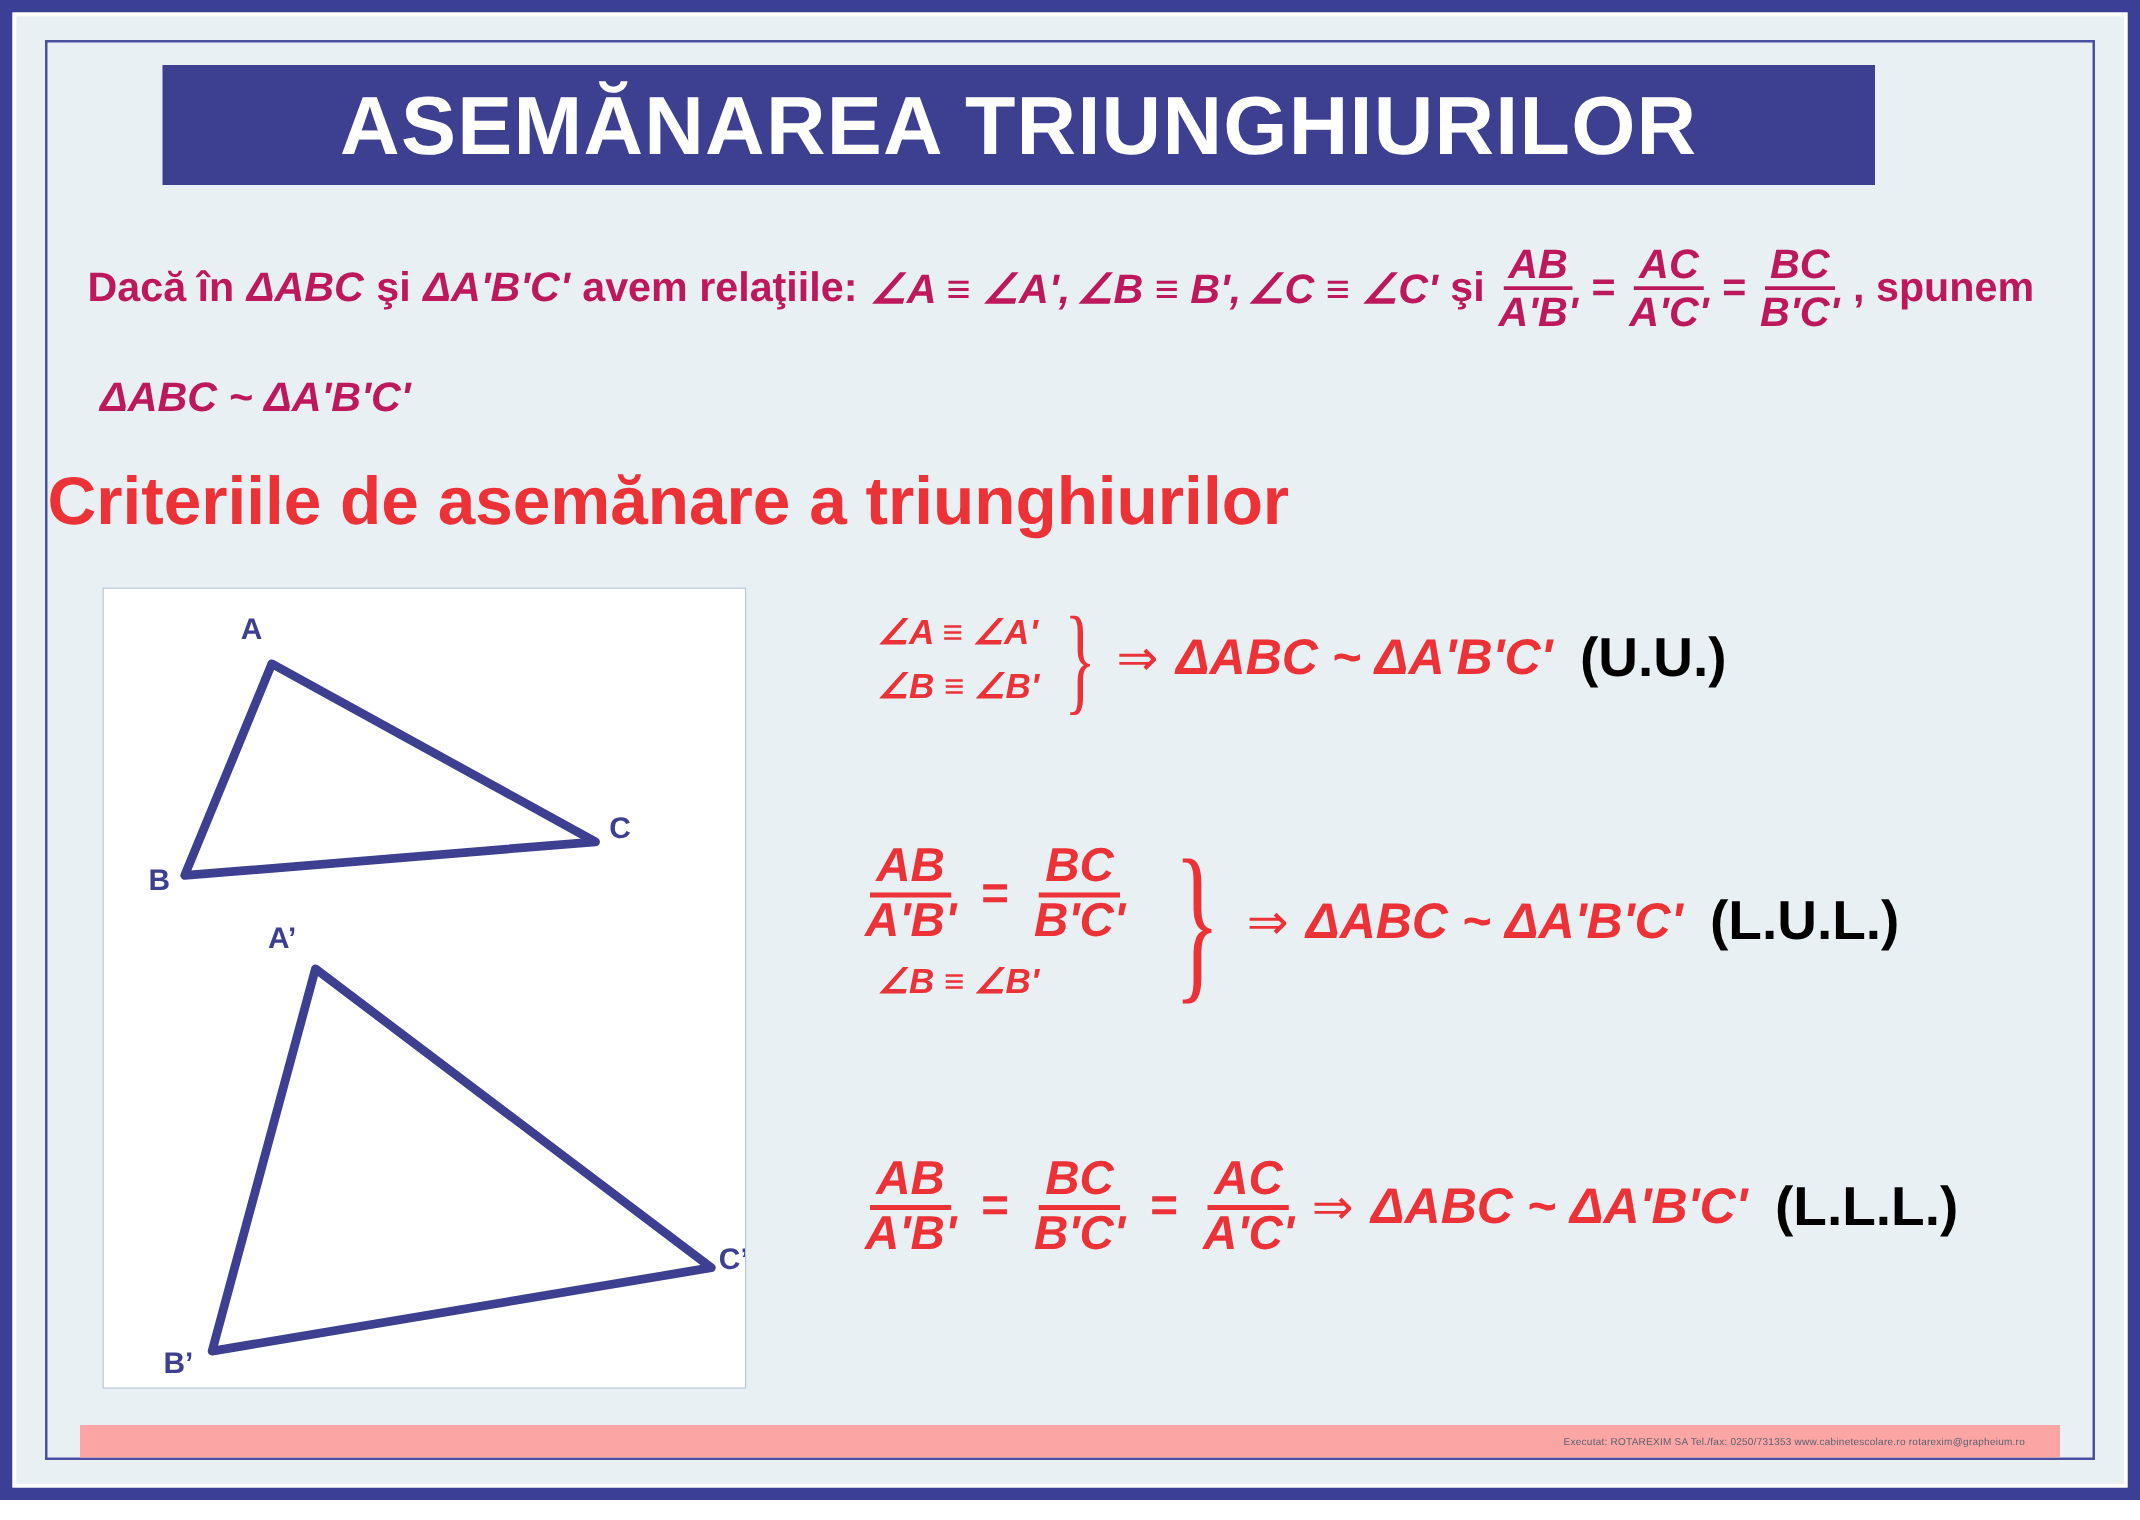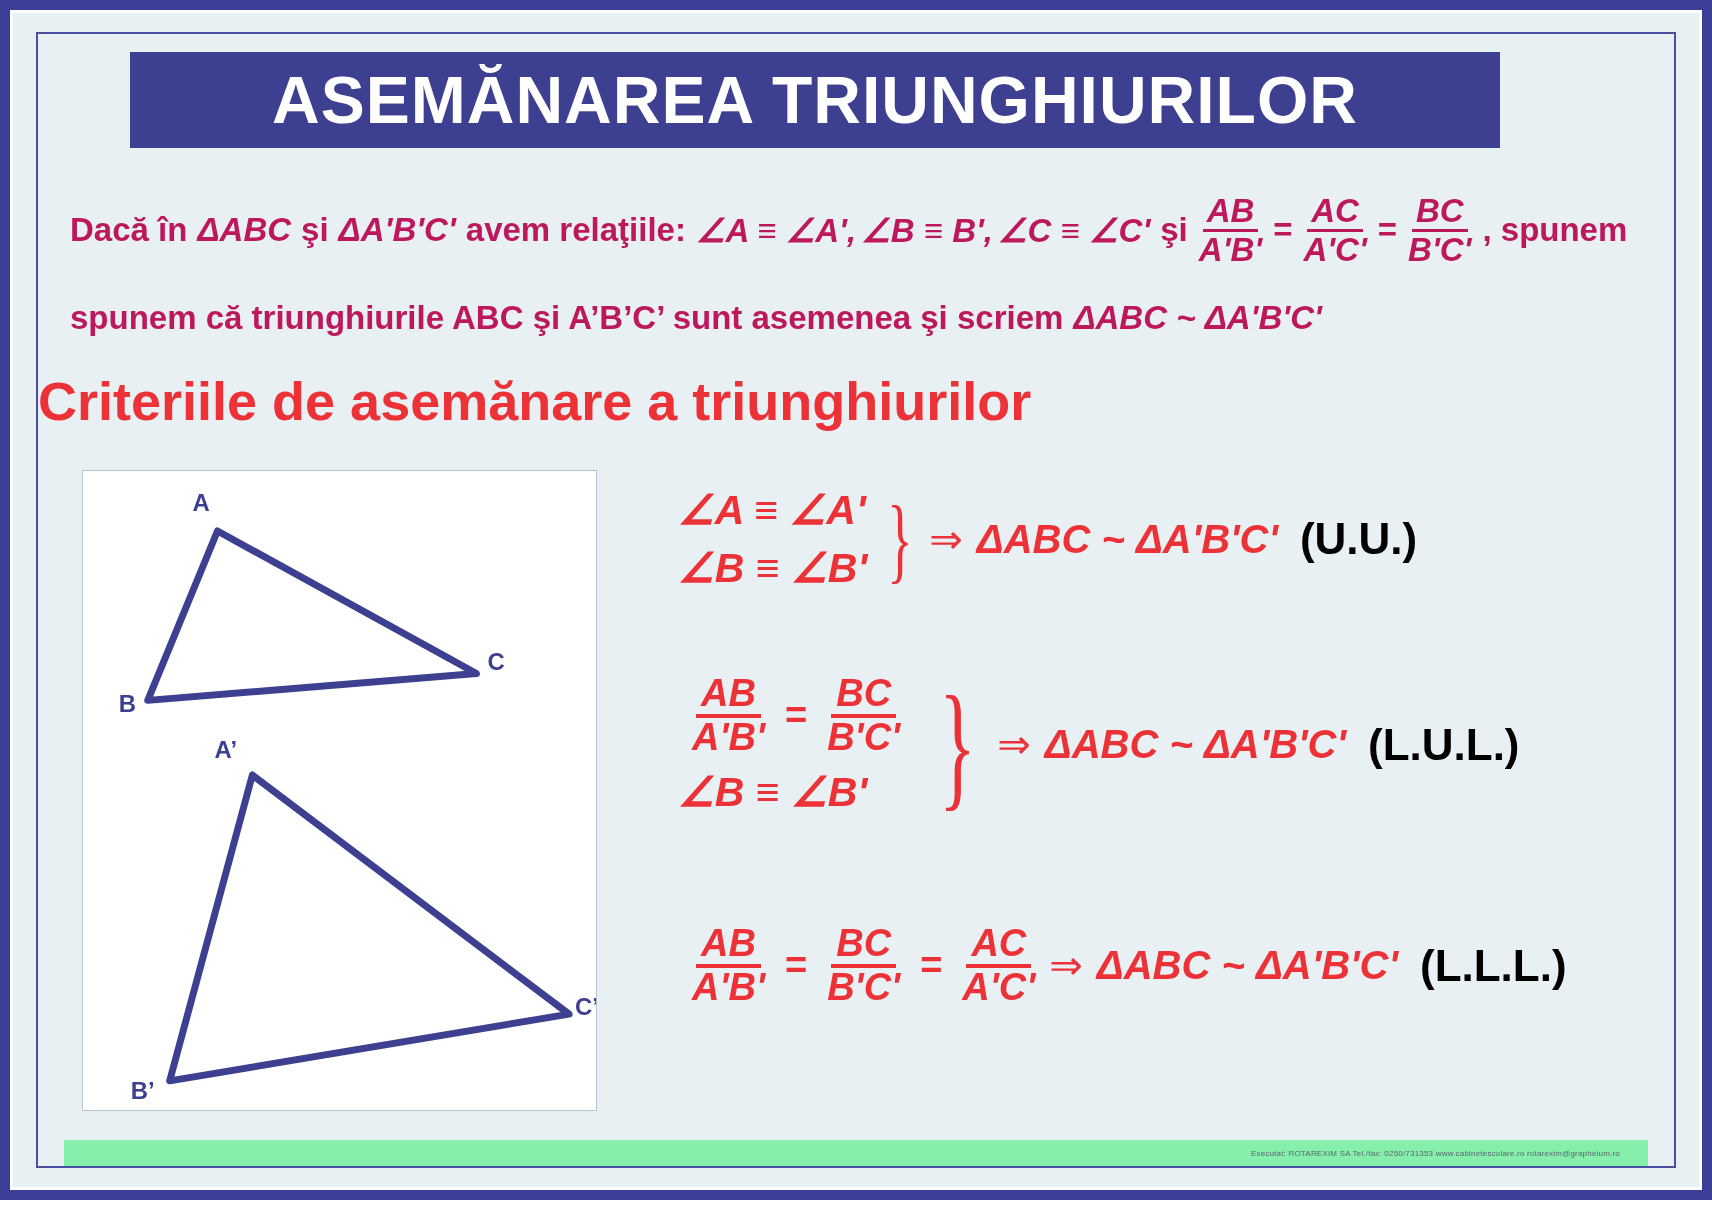--- a/index.html
+++ b/index.html
@@ -124,26 +124,27 @@
   #crit-lul { left: 640px; top: 640px; }
   #crit-lll { left: 640px; top: 890px; }
 
   .cond-stack {
     display: flex;
     flex-direction: column;
     justify-content: center;
     gap: 10px;
   }
   .cond {
-    font-size: 41px;
-    font-weight: bold;
-    white-space: nowrap;
-    display: flex;
-    align-items: center;
-    color: #ec3237;
+    font-size: 28px;
+    font-weight: bold;
+    white-space: nowrap;
+    display: flex;
+    align-items: center;
+    color: #ec3237;
+    margin-left: 24px;
   }
 
   .brace {
     font-size: 96px;
     font-weight: normal;
     color: #ec3237;
     margin: 0 6px 0 10px;
     line-height: 0.85;
     font-family: "Liberation Serif", serif;
     transform: scaleX(0.55);
@@ -208,21 +209,21 @@
   
   #footer-strip {
     position: absolute;
     left: 26px; right: 26px;
     bottom: 0px;
     height: 26px;
     display: flex;
     align-items: center;
     justify-content: flex-end;
     padding-right: 28px;
-    background: #86efac;
+    background: #fca5a5;
   }
   #footer-text {
     font-size: 8px;
     color: #5a6370;
     white-space: nowrap;
     letter-spacing: 0.2px;
     font-family: "Liberation Sans", sans-serif;
   }
 </style>
 </head>
@@ -265,21 +266,20 @@
       </span>
       <span>=</span>
       <span class="frac">
         <span class="num">BC</span>
         <span class="den">B'C'</span>
       </span>
       <span>, spunem</span>
     </div>
 
     <div id="def-line-2" class="def-line">
-      <span>spunem că triunghiurile ABC şi A’B’C’ sunt asemenea şi scriem</span>
       <span class="sp"></span>
       <span class="ital">ΔABC ~ ΔA'B'C'</span>
     </div>
 
     <div id="criteria-heading">Criteriile de asemănare a triunghiurilor</div>
 
     <div id="diagram-panel">
       <svg id="diagram-svg" viewBox="0 0 515 641">
 
         <polygon points="135,60 65,230 395,203" fill="none" stroke="#3d3f90" stroke-width="7" stroke-linejoin="round"></polygon>

